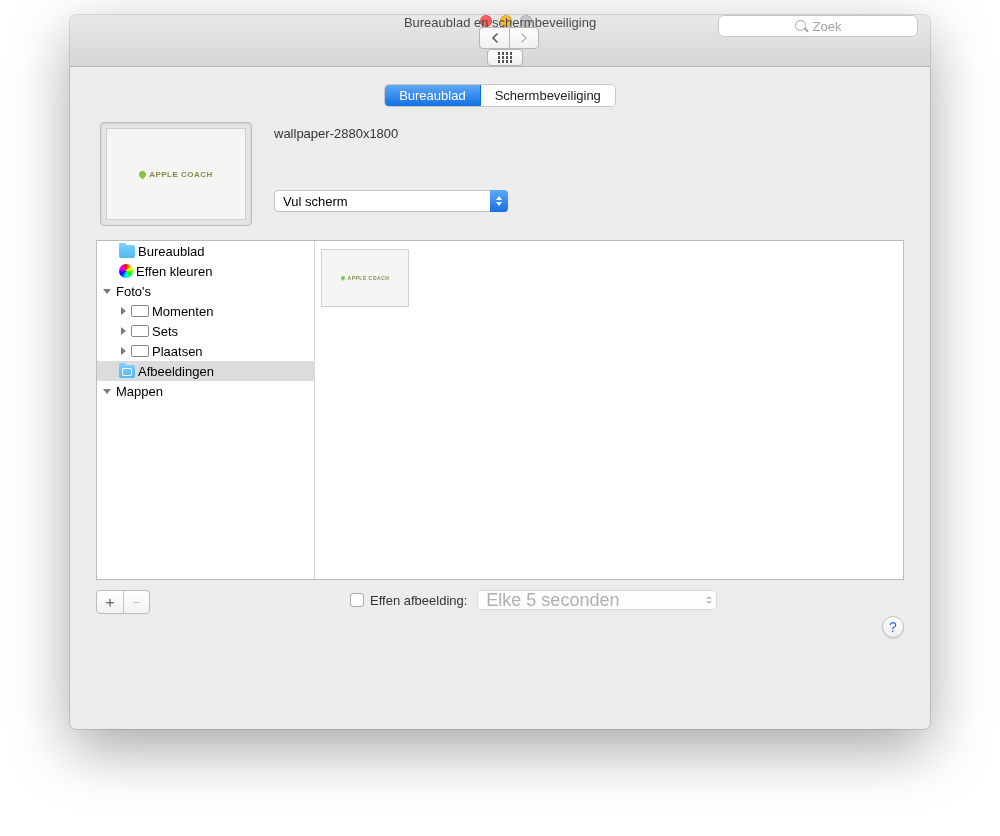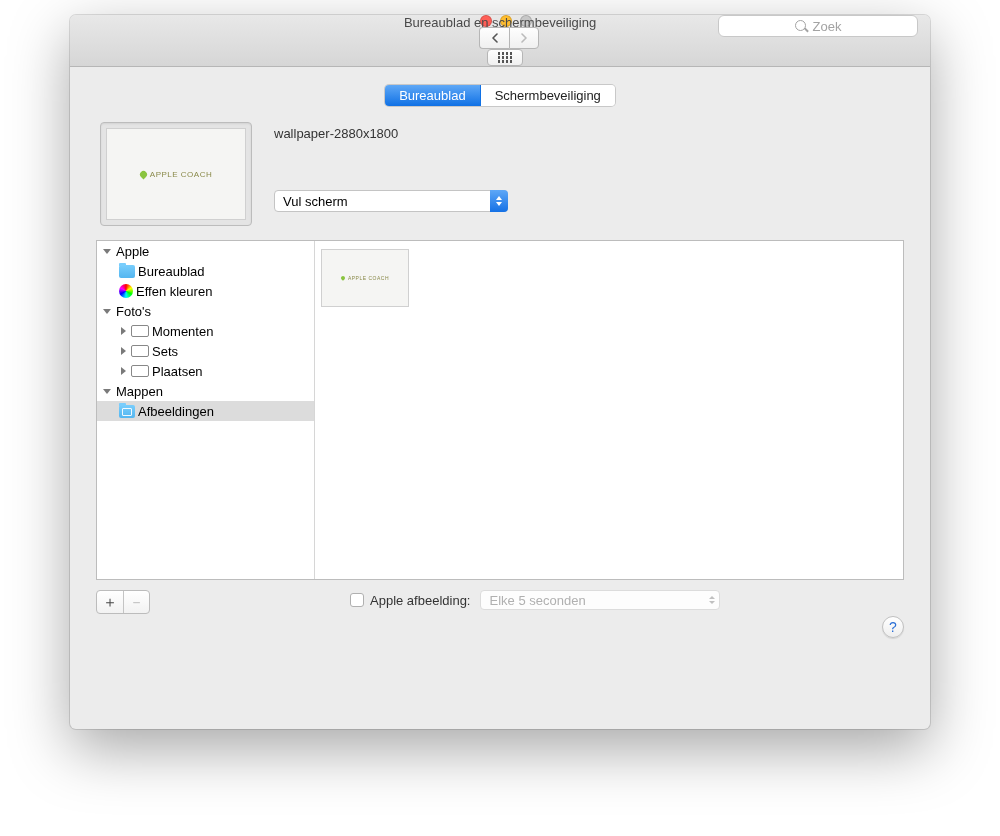--- a/index.html
+++ b/index.html
@@ -155,21 +155,21 @@
       width: 100%;
       height: 100%;
       background: #f5f5f3;
       border: 1px solid #d0d0d0;
       display: flex;
       align-items: center;
       justify-content: center;
     }
     .apple-coach {
       font-size: 8px;
-      font-weight: normal;
+      font-weight: bold;
       letter-spacing: 0.5px;
       color: #8a8a4a;
       display:flex;
       align-items:center;
       gap:3px;
     }
     .apple-coach::before{
       content:"";
       width:7px; height:7px;
       background:#8ac43f;
@@ -376,21 +376,21 @@
     .intervalselect {
       width: 240px;
       height: 20px;
       border: 1px solid #dcdcdc;
       background: #fdfdfd;
       border-radius: 4px;
       display: flex;
       align-items: center;
       padding-left: 8px;
       color: #b0b0b0;
-      font-size: 13px;
+      font-size: 18px;
       position: relative;
       margin-left: 4px;
     }
     .intervalselect .stepperg {
       position: absolute;
       right: 4px;
       display: flex;
       flex-direction: column;
       gap: 2px;
     }
@@ -481,24 +481,20 @@
           <div class="stepper">
             <div class="caret-up"></div>
             <div class="caret-down"></div>
           </div>
         </div>
       </div>
     </div>
 
     <div class="split">
       <div class="sidebar">
-        <div class="tree-row">
-          <span class="disclosure"></span>
-          <span>Apple</span>
-        </div>
         <div class="tree-row ind1">
           <span class="ficon folder"></span>
           <span>Bureaublad</span>
         </div>
         <div class="tree-row ind1">
           <span class="ficon colorwheel"></span>
           <span>Effen kleuren</span>
         </div>
         <div class="tree-row">
           <span class="disclosure"></span>
@@ -512,45 +508,45 @@
         <div class="tree-row ind1">
           <span class="disclosure right"></span>
           <span class="ficon collection"></span>
           <span>Sets</span>
         </div>
         <div class="tree-row ind1">
           <span class="disclosure right"></span>
           <span class="ficon collection"></span>
           <span>Plaatsen</span>
         </div>
+        <div class="tree-row ind1 selected">
+          <span class="ficon picfolder"></span>
+          <span>Afbeeldingen</span>
+        </div>
         <div class="tree-row">
           <span class="disclosure"></span>
           <span>Mappen</span>
-        </div>
-        <div class="tree-row ind1 selected">
-          <span class="ficon picfolder"></span>
-          <span>Afbeeldingen</span>
         </div>
       </div>
       <div class="imgarea">
         <div class="thumb">
           <div class="apple-coach">APPLE COACH</div>
         </div>
       </div>
     </div>
 
     <div class="bottomrow">
       <div class="addremove">
         <div>＋</div>
         <div>－</div>
       </div>
       <div class="changeopts">
         <div class="cbrow">
           <div class="checkbox"></div>
-          <span>Apple afbeelding:</span>
+          <span>Effen afbeelding:</span>
           <div class="intervalselect">
             <span>Elke 5 seconden</span>
             <div class="stepperg">
               <div class="ucg"></div>
                 <div class="dcg"></div>
             </div>
           </div>
         </div>
       </div>
       <div class="helpbtn">?</div>

